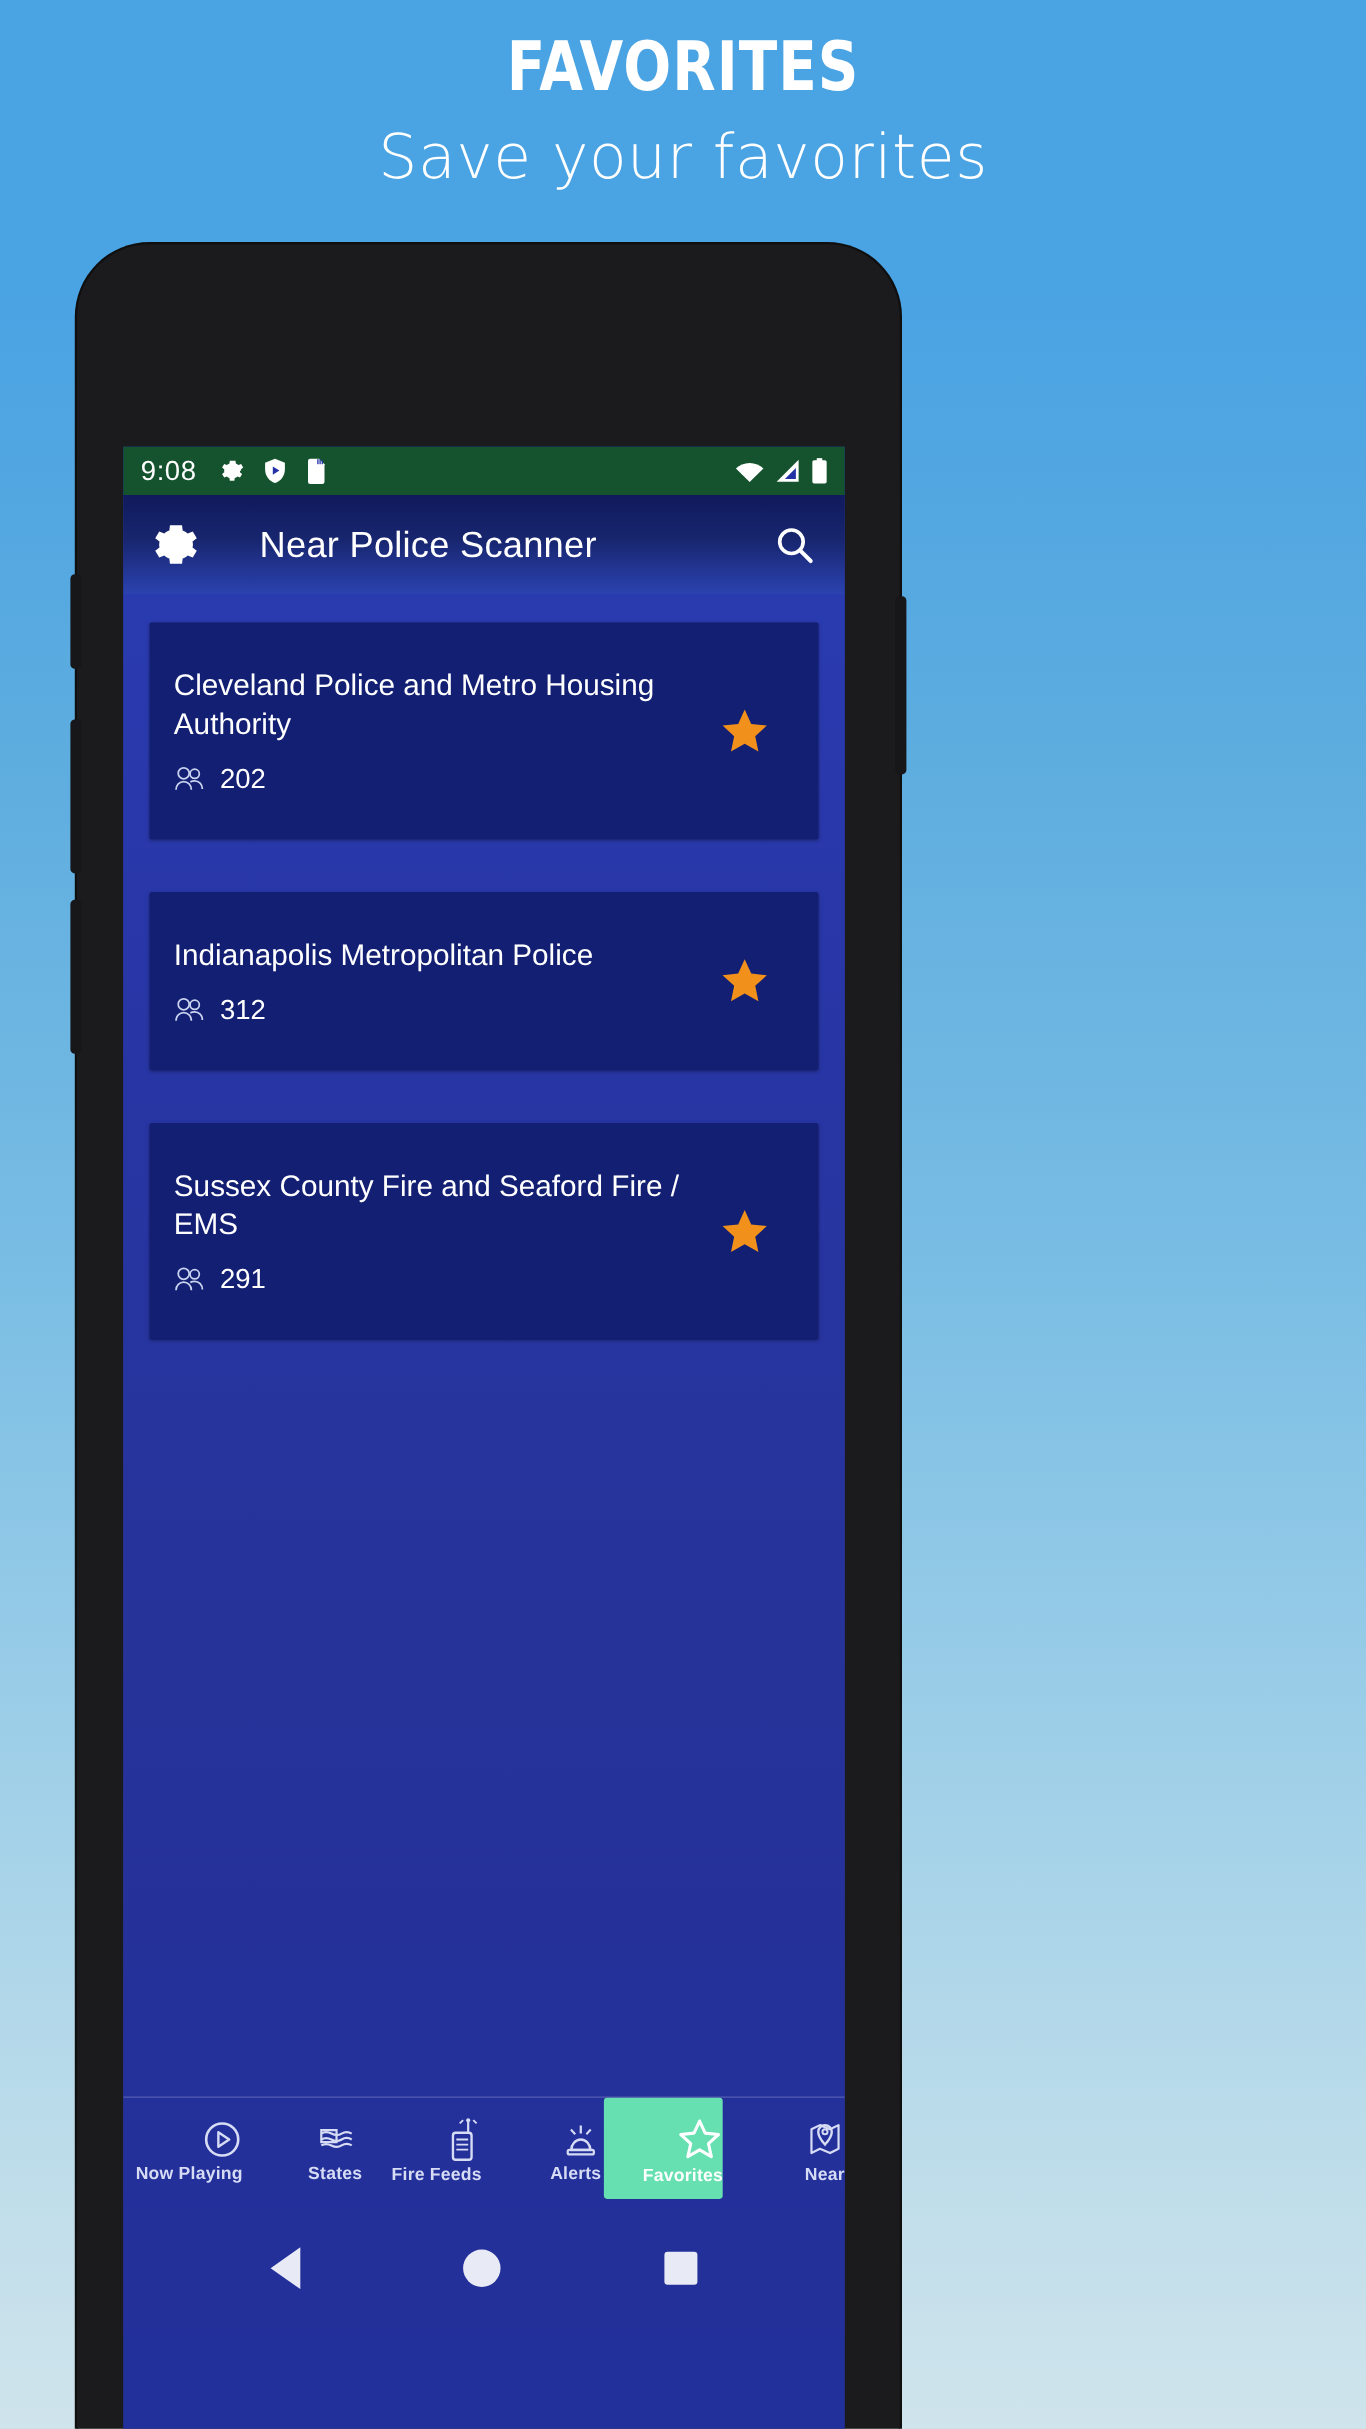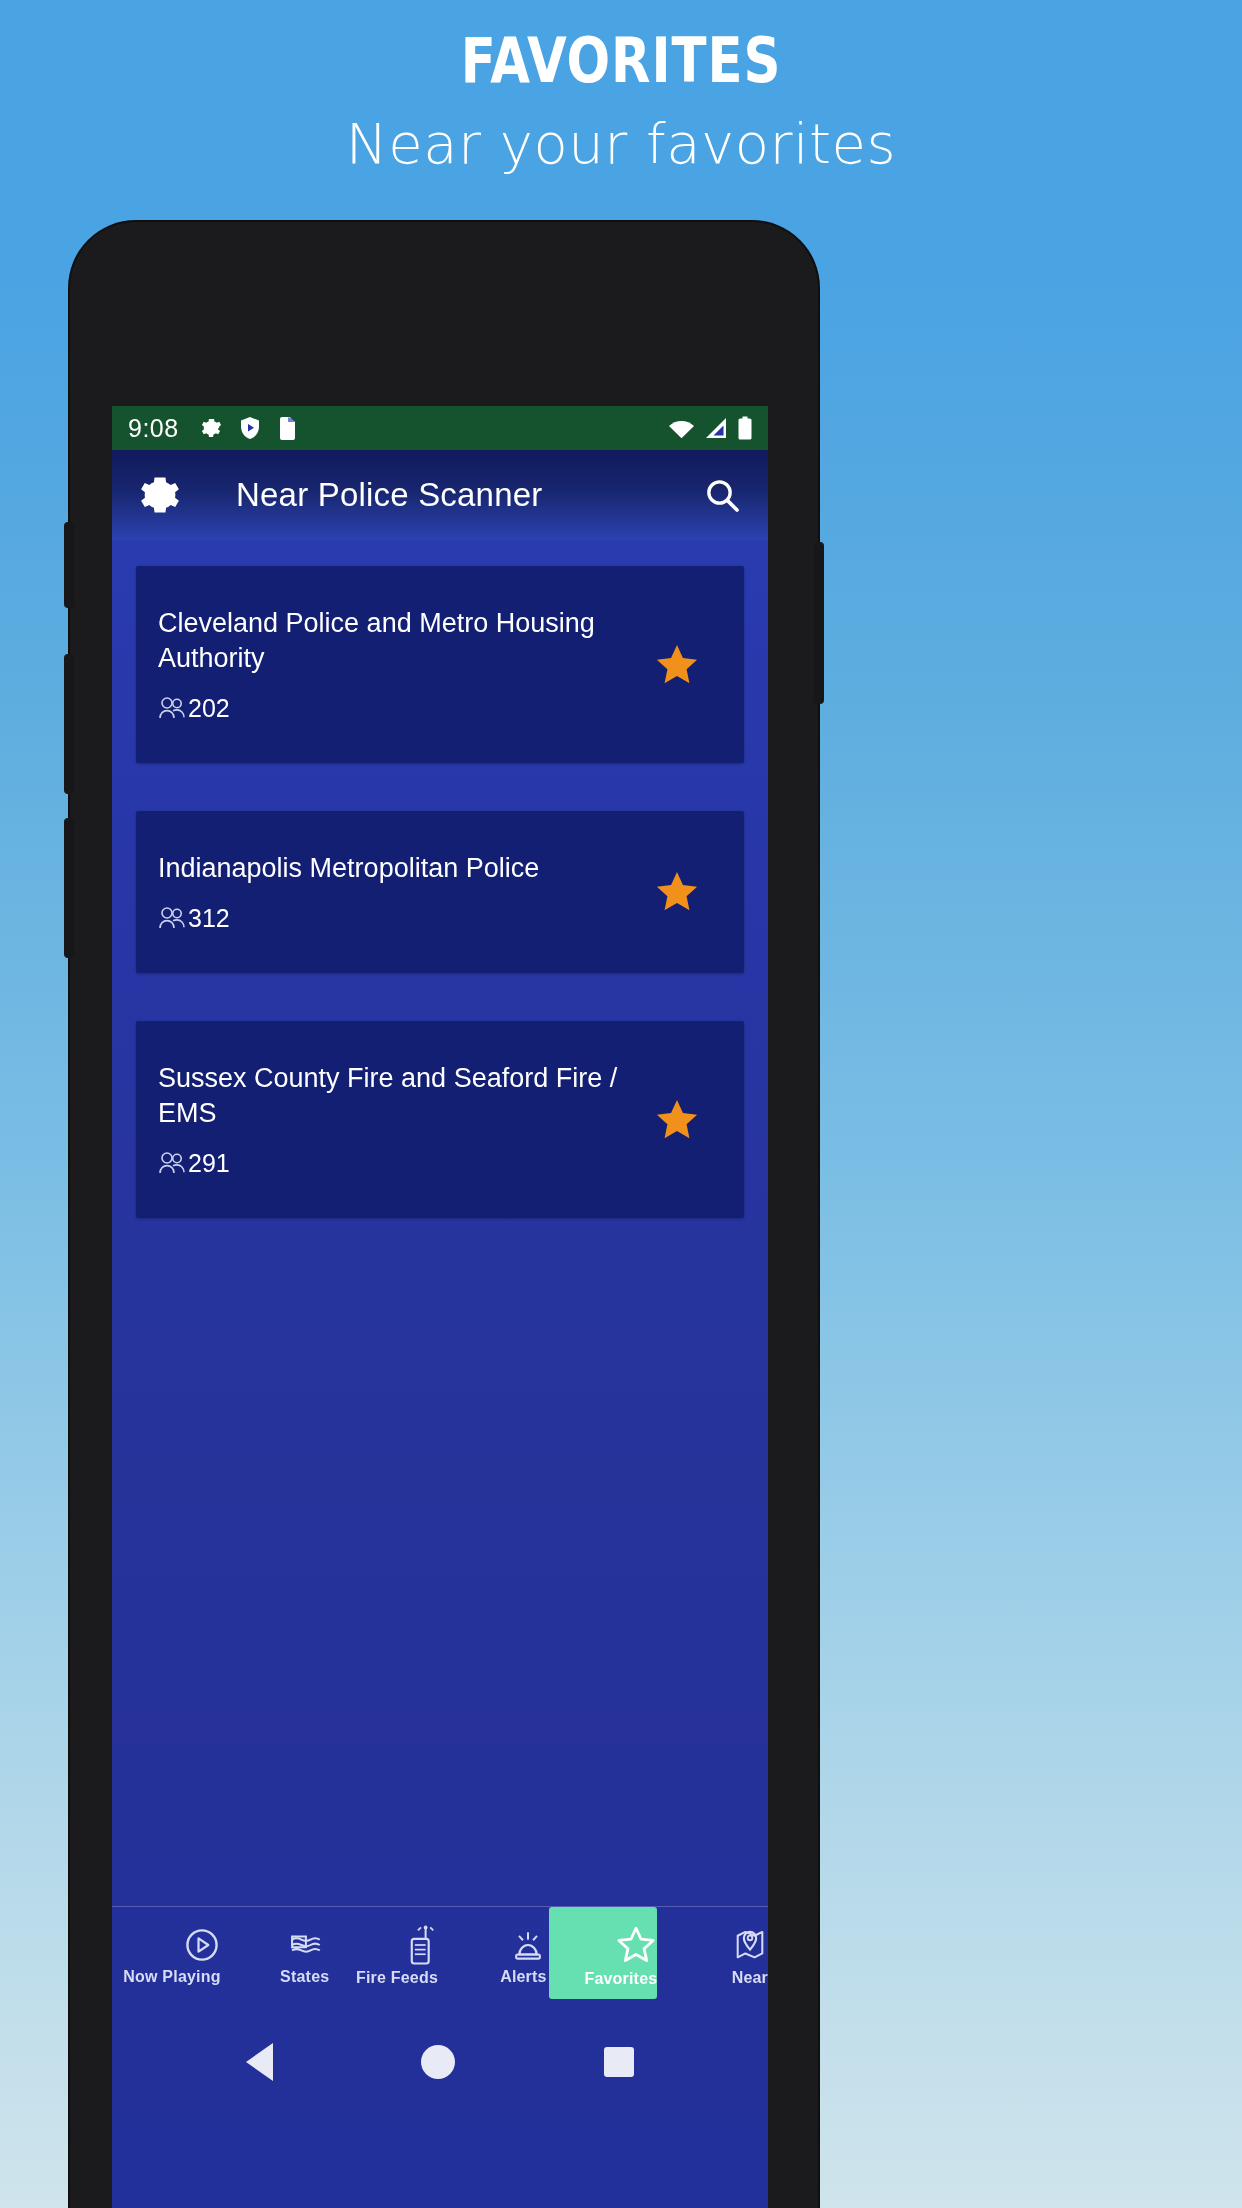--- a/index.html
+++ b/index.html
@@ -65,21 +65,21 @@
     background:linear-gradient(180deg,#2a3bb0 0%,#2836a6 25%,#263399 65%,#24309a 100%);
     padding:16px 0 0 0; position:relative;
   }
   .card {
     margin:10px 24px 48px 24px; background:#121f72; border-radius:2px;
     display:flex; align-items:center; padding:40px 22px; min-height:148px;
     box-shadow:0 1px 3px rgba(0,0,0,0.28);
   }
   .card-body { flex:1; padding-right:10px; }
   .card-title { color:#ffffff; font-size:27px; line-height:1.3; font-weight:400; }
-  .card-meta { display:flex; align-items:center; margin-top:18px; }
+  .card-meta { display:flex; align-items:center; margin-top:18px; gap:12px; }
   .card-count { color:#ffffff; font-size:25px; }
   .star { flex:0 0 auto; margin-right:22px; }
 
   
   .bottomnav {
     position:absolute; left:0; bottom:0; width:656px; height:96px;
     display:flex; align-items:flex-start; border-top:1px solid rgba(255,255,255,0.22);
     background:transparent;
   }
   .navitem {
@@ -97,21 +97,21 @@
   }
   .tri { width:0;height:0;border-top:19px solid transparent;border-bottom:19px solid transparent;border-right:27px solid #e8eaf6; }
   .circ { width:34px;height:34px;border-radius:50%;background:#e8eaf6; }
   .sq { width:30px;height:30px;background:#e8eaf6;border-radius:3px; }
 </style>
 </head>
 <body>
 
 <div class="promo">
   <div class="promo-title">FAVORITES</div>
-  <div class="promo-sub">Near your favorites</div>
+  <div class="promo-sub">Save your favorites</div>
 </div>
 
 <div class="phone">
   <div class="btn-side btn-left-1"></div>
   <div class="btn-side btn-left-2"></div>
   <div class="btn-side btn-left-3"></div>
   <div class="btn-side btn-right-1"></div>
 
   <div class="screen">
 

